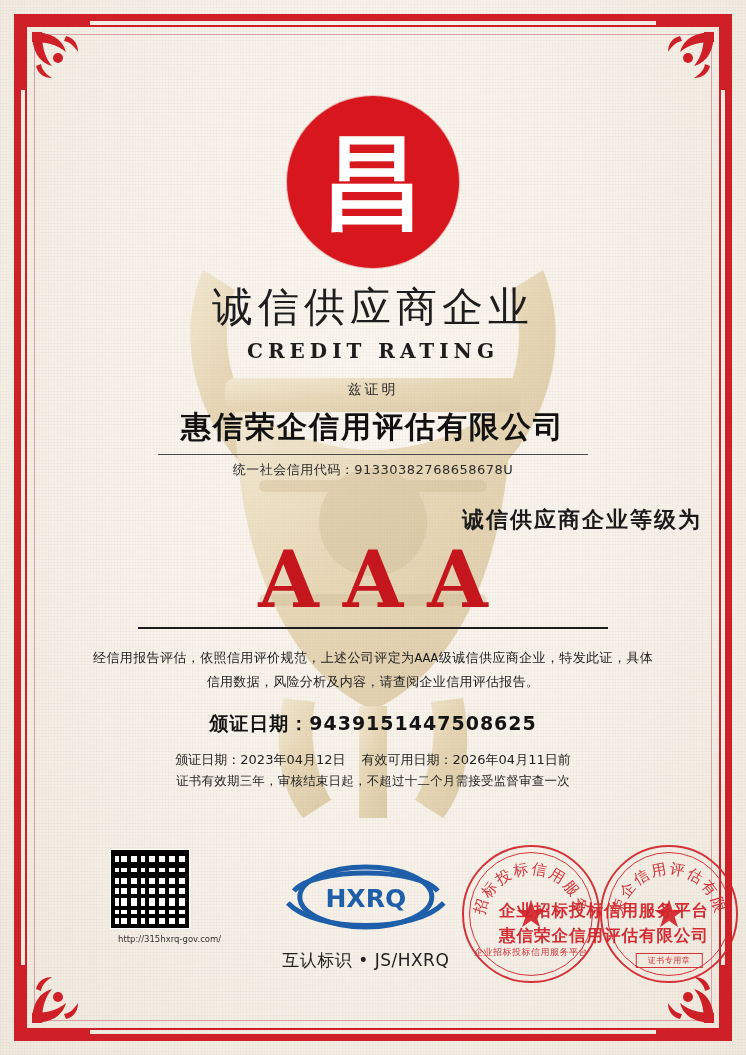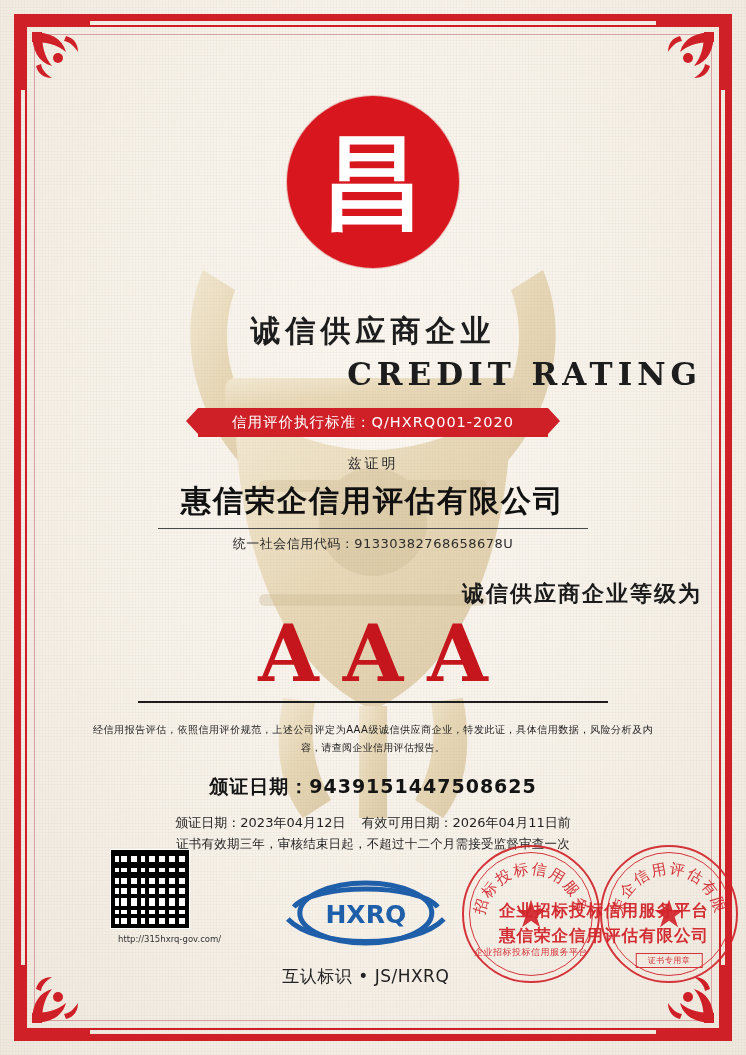--- a/index.html
+++ b/index.html
@@ -98,35 +98,34 @@
     justify-content: center;
     color: #fff;
     font-size: 104px;
     line-height: 1;
     font-weight: bold;
     font-family: "DejaVu Serif", "Liberation Serif", serif;
     letter-spacing: 0;
   }
 
   .title-cn {
-    margin-top: 43px;
-    font-size: 30px;
-    font-weight: bold;
+    margin-top: 12px;
+    font-size: 41px;
+    font-weight: normal;
     letter-spacing: 5px;
     color: #1d1d1d;
     font-family: "DejaVu Sans", "Liberation Sans", sans-serif;
   }
   .title-en {
     margin-top: 4px;
-    font-size: 31px;
+    font-size: 20px;
     font-weight: bold;
     letter-spacing: 5px;
     color: #1d1d1d;
     font-family: "DejaVu Serif", "Liberation Serif", serif;
-    text-align: right;
   }
 
   .standard-bar {
     margin: 16px auto 0;
     display: inline-block;
     position: relative;
     padding: 5px 34px;
     background: #cf2027;
     color: #fff;
     font-size: 14.5px;
@@ -193,26 +192,27 @@
   .grade-rule {
     width: 470px;
     height: 2px;
     background: #1d1d1d;
     margin: 6px auto 0;
   }
 
   .statement {
     margin: 18px auto 8px;
     width: 560px;
-    font-size: 10px;
+    font-size: 13px;
     line-height: 1.85;
     color: #1d1d1d;
     text-align: justify;
     text-align-last: center;
     letter-spacing: 0.3px;
+    font-family: Liberation Mono, monospace;
   }
 
   .cert-no {
     margin-top: 16px;
     font-size: 19px;
     font-weight: bold;
     color: #141414;
     letter-spacing: 1px;
   }
 
@@ -259,21 +259,21 @@
     margin-top: 5px;
     font-size: 8.5px;
     color: #333;
     letter-spacing: 0;
     padding-left: 8px;
   }
 
   .hxrq-block {
     position: absolute;
     left: 50%;
-    top: 24px;
+    top: 8px;
     transform: translateX(-54%);
     text-align: center;
     width: 180px;
   }
   .hxrq-caption {
     margin-top: 2px;
     font-size: 17px;
     color: #222;
     letter-spacing: 0.5px;
   }
@@ -436,21 +436,20 @@
 
   <div class="content">
 
     <div class="seal-logo">
       <div class="glyph">昌</div>
     </div>
 
     <div class="title-cn">诚信供应商企业</div>
     <div class="title-en">CREDIT RATING</div>
 
-    <div class="standard-bar">信用评价执行标准：Q/HXRQ001-2020</div>
 
     <div class="hereby">兹证明</div>
 
     <div class="company">惠信荣企信用评估有限公司</div>
     <div class="company-rule"></div>
     <div class="credit-code">统一社会信用代码：91330382768658678U</div>
 
     <div class="grade-label">诚信供应商企业等级为</div>
     <div class="grade">AAA</div>
     <div class="grade-rule"></div>

